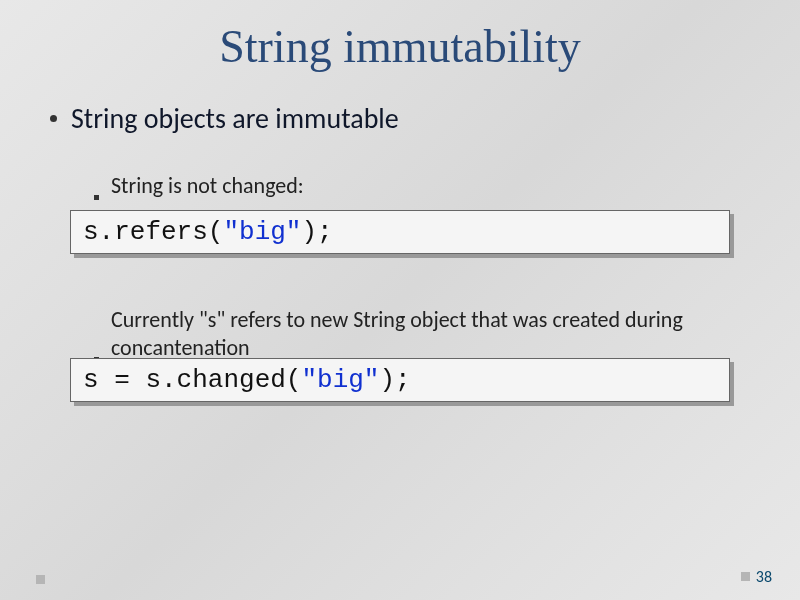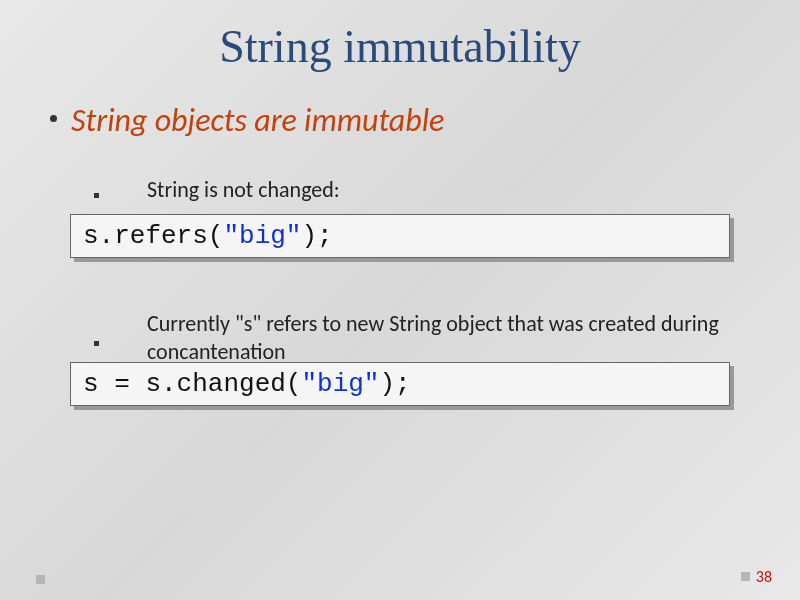--- a/index.html
+++ b/index.html
@@ -34,30 +34,28 @@
     display: inline-block;
     width: 7px;
     height: 7px;
     background: #333;
     border-radius: 50%;
     margin-top: 14px;
     margin-right: 14px;
     flex-shrink: 0;
   }
   .bullet-l1 .txt {
-    font-size: 32px;
-    color: #c2410c;
-    font-style: italic;
+    font-size: 28px;
+    color: #0f172a;
   }
   .bullet-l2 {
     margin-left: 54px;
     margin-bottom: 10px;
     display: flex;
-    align-items: center;
-    gap: 36px;
+    align-items: flex-end;
   }
   .bullet-l2 .sq {
     display: inline-block;
     width: 5px;
     height: 5px;
     background: #333;
     margin-top: 11px;
     margin-right: 12px;
     flex-shrink: 0;
   }
@@ -85,21 +83,21 @@
     color: #111;
     white-space: nowrap;
   }
   .codebox.second { margin-bottom: 0; margin-top: -14px; }
   .c-str { color: #1030d0; }
   .pagenum {
     position: absolute;
     bottom: 14px;
     right: 28px;
     font-size: 16px;
-    color: #b91c1c;
+    color: #0c4a6e;
     display: flex;
     align-items: center;
     gap: 6px;
   }
   .pagenum .bk {
     width: 9px; height: 9px;
     background: #b5b5b5;
   }
   .footbk {
     position: absolute;

